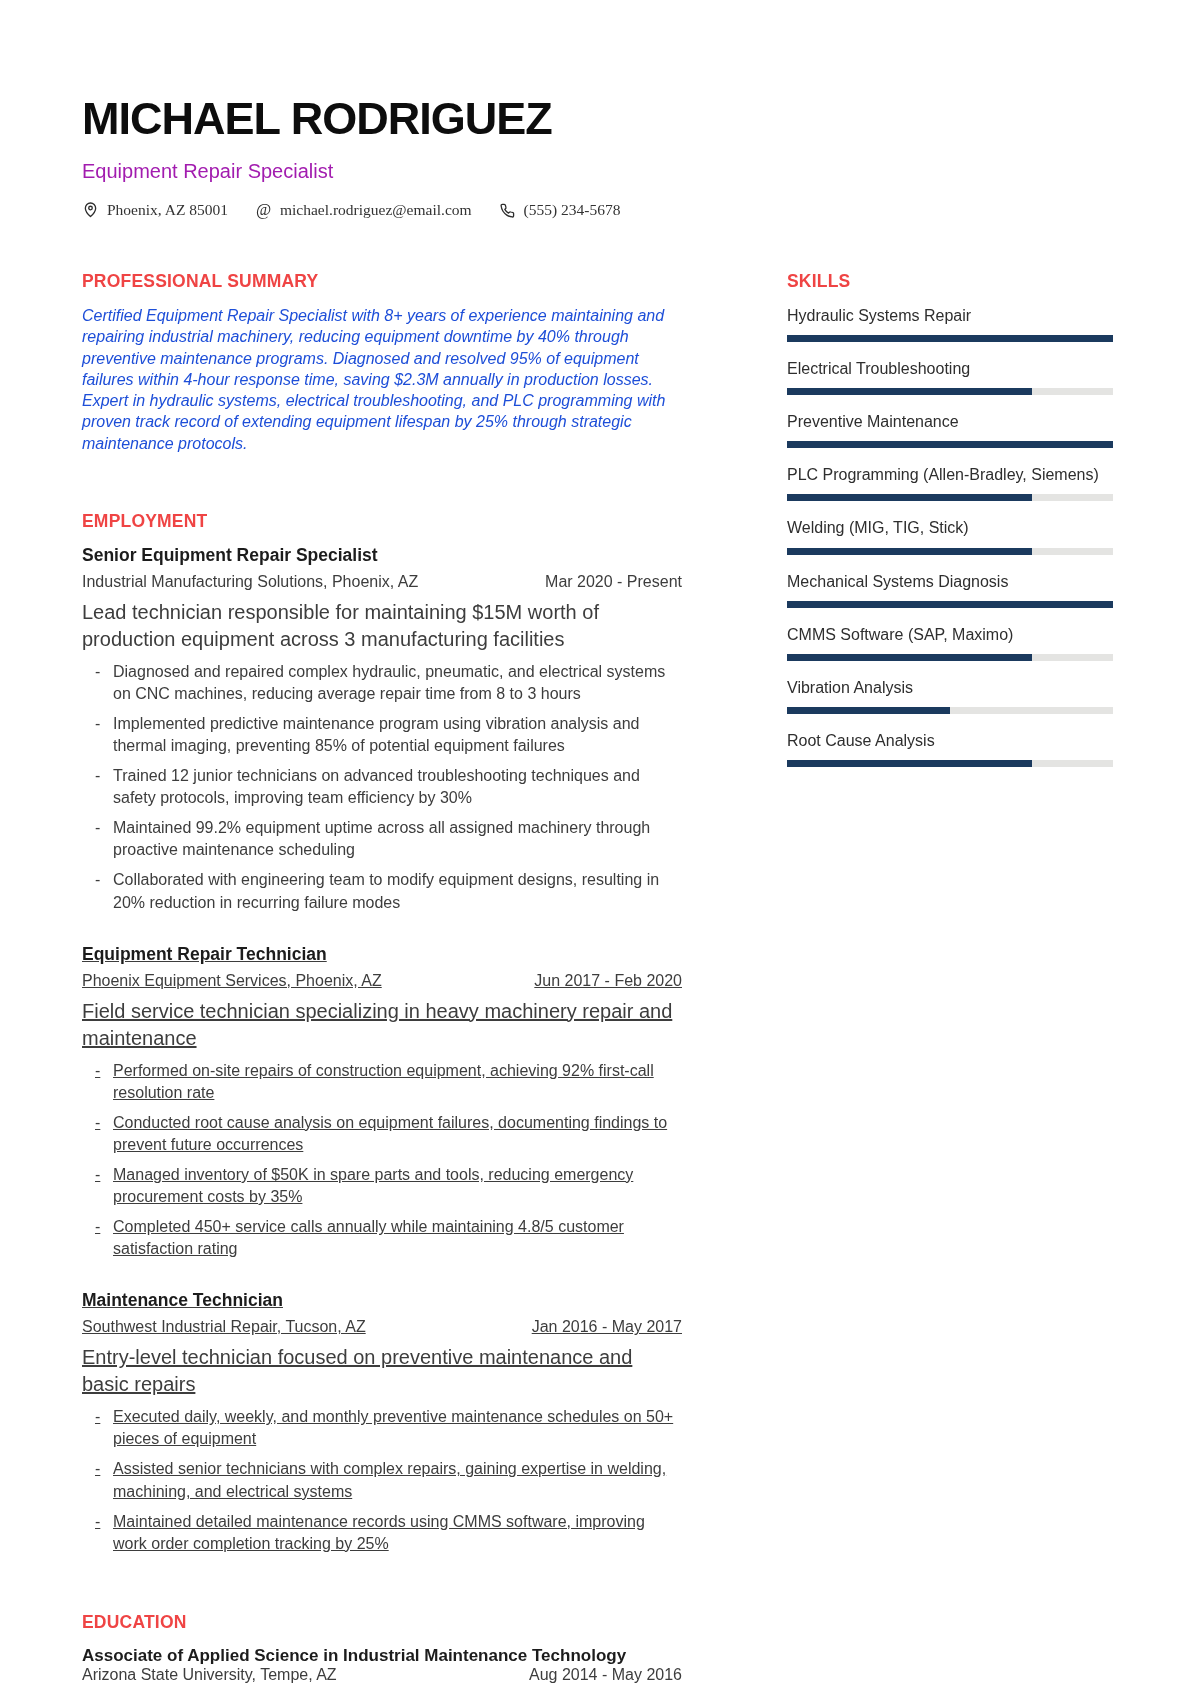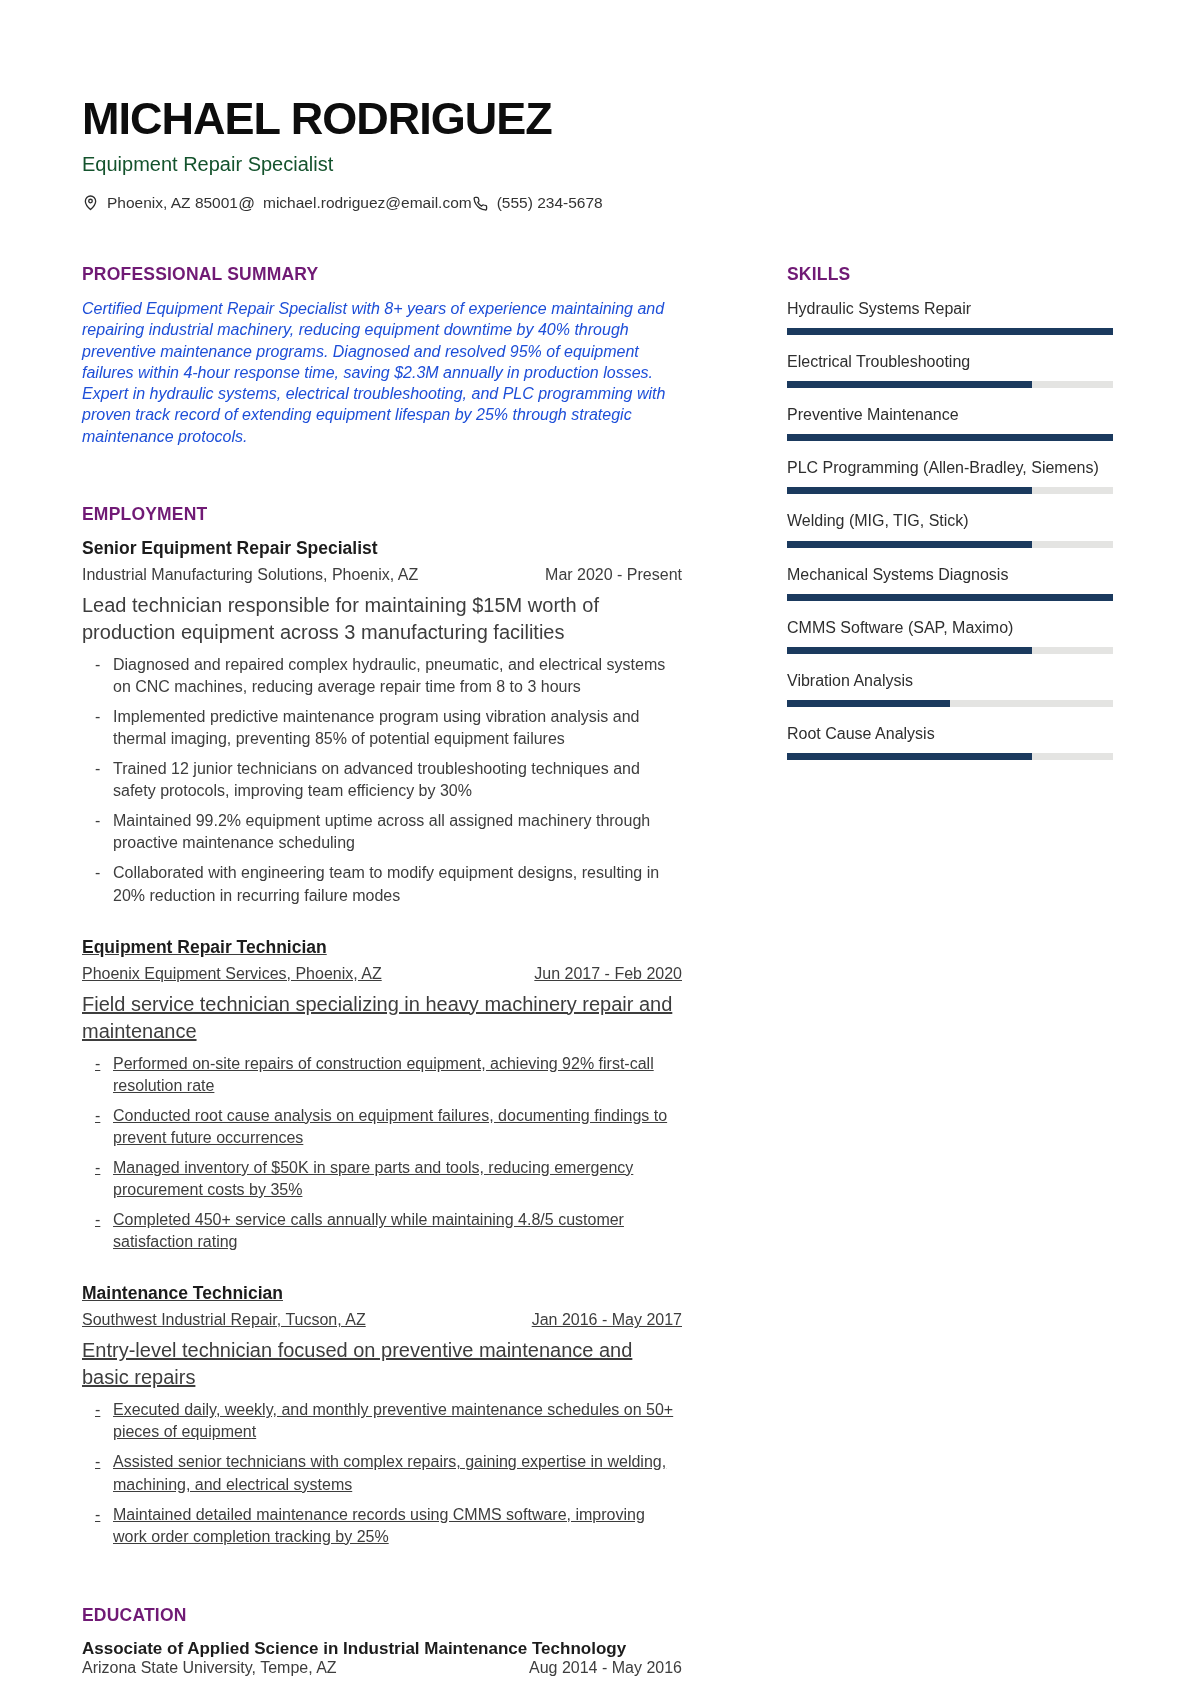--- a/index.html
+++ b/index.html
@@ -25,29 +25,31 @@
   
   .name {
     margin: 0;
     font-size: 45px;
     line-height: 1.0;
     font-weight: bold;
     letter-spacing: -1px;
     color: #0d0d0d;
   }
   .subtitle {
-    margin-top: 12px;
+    margin-top: 19px;
     font-size: 20px;
-    color: #14532d;
+    color: #a21caf;
   }
   .contact-row {
     display: flex;
+    gap: 27px;
     margin-top: 18px;
     font-size: 15.5px;
     color: #333333;
+    font-family: Liberation Serif, serif;
   }
   .contact-item {
     display: flex;
     align-items: center;
     gap: 8px;
   }
   .cicon {
     display: inline-flex;
     align-items: center;
     justify-content: center;
@@ -68,21 +70,21 @@
     grid-template-columns: 600px 326px;
     column-gap: 105px;
     margin-top: 52px;
     align-items: start;
   }
   section h2 {
     margin: 0 0 13px 0;
     font-size: 17.5px;
     font-weight: bold;
     letter-spacing: 0.2px;
-    color: #701a75;
+    color: #ef4444;
   }
   .sec-gap { margin-top: 57px; }
   
   .summary-text {
     margin: 0;
     font-size: 16px;
     line-height: 1.33;
     color: #1d4ed8;
     font-style: italic;
   }

